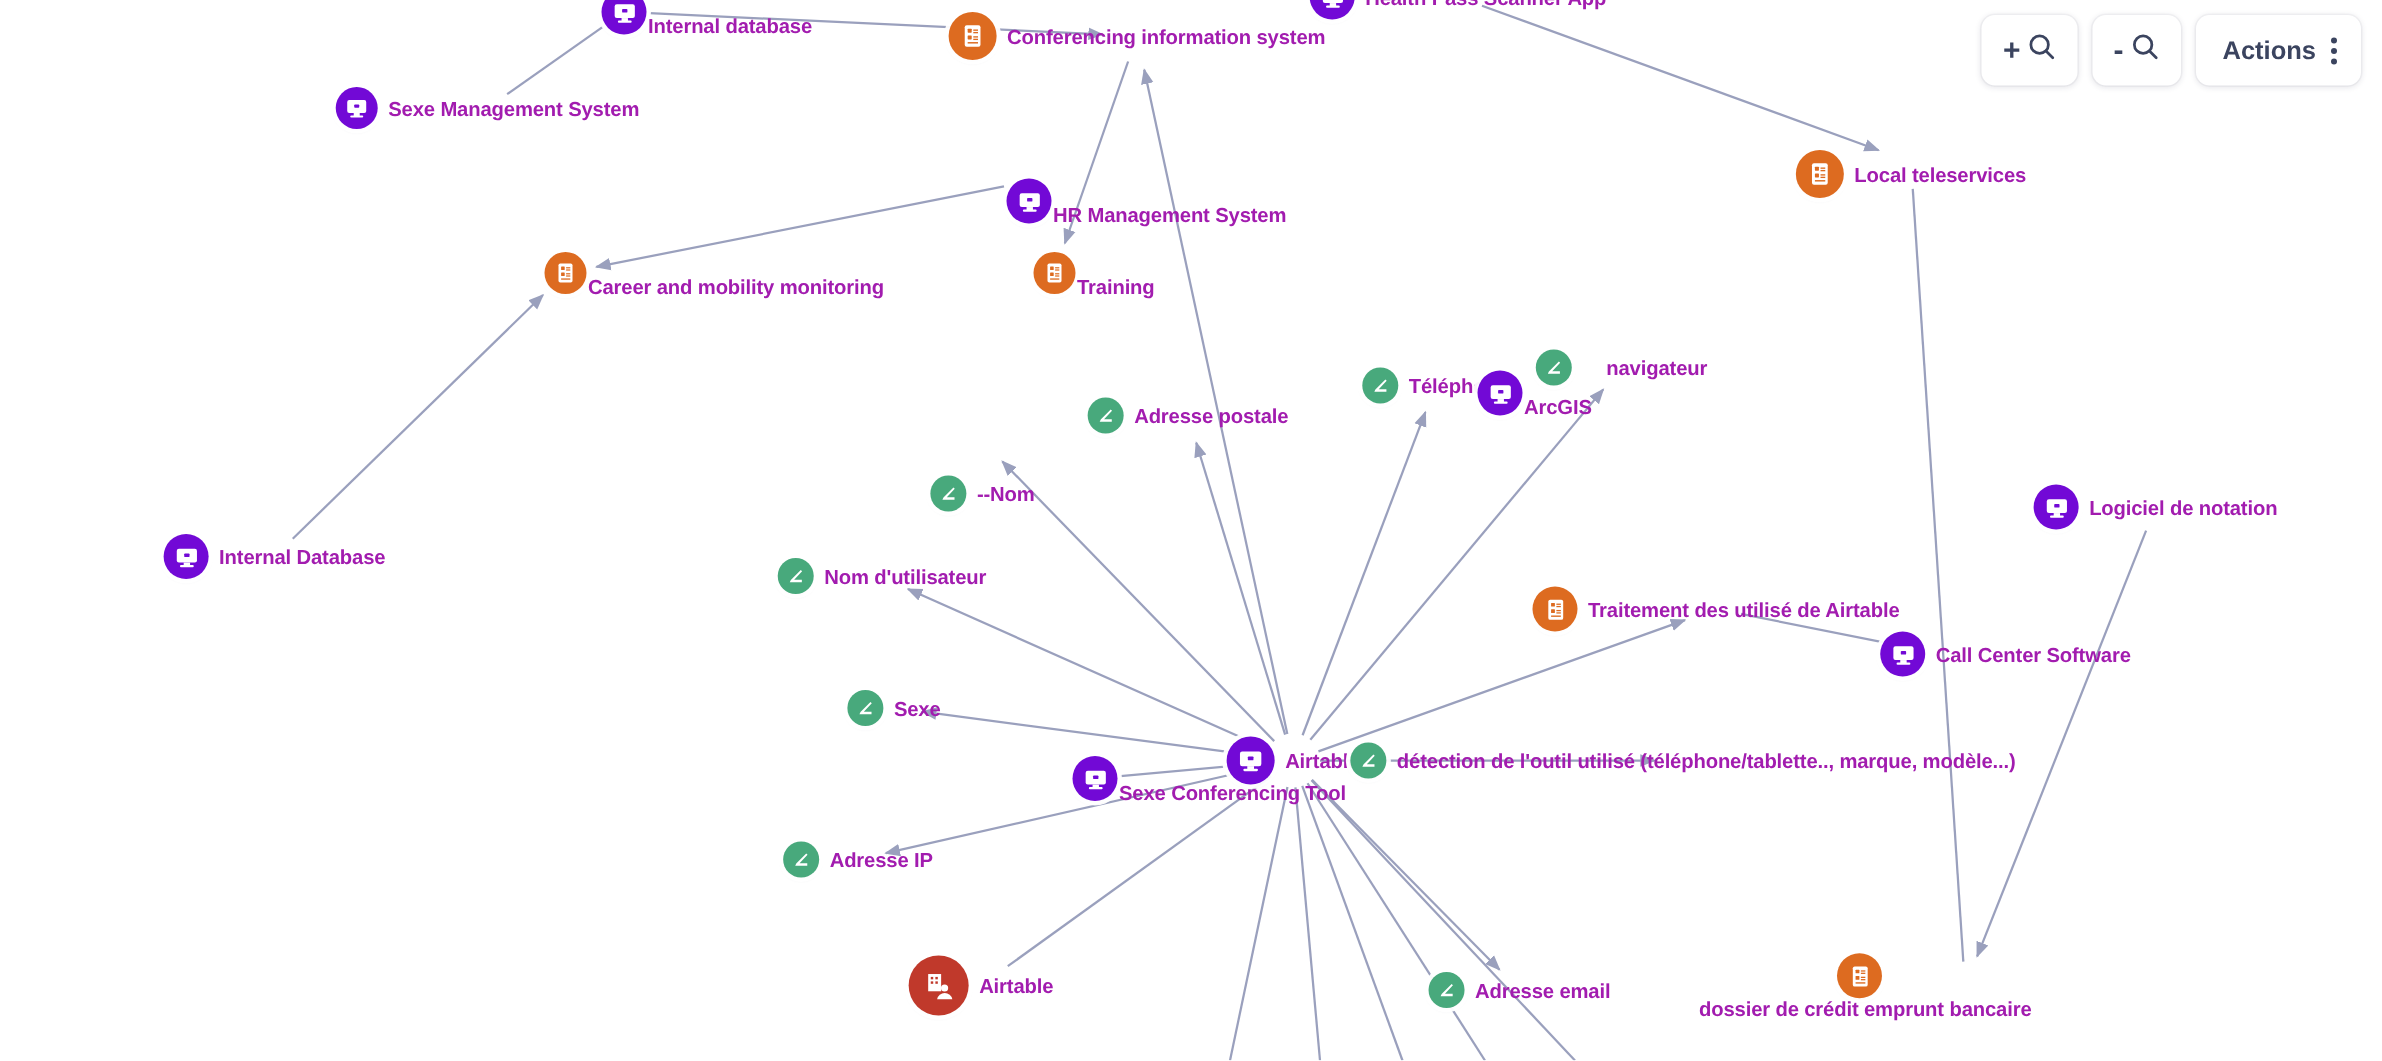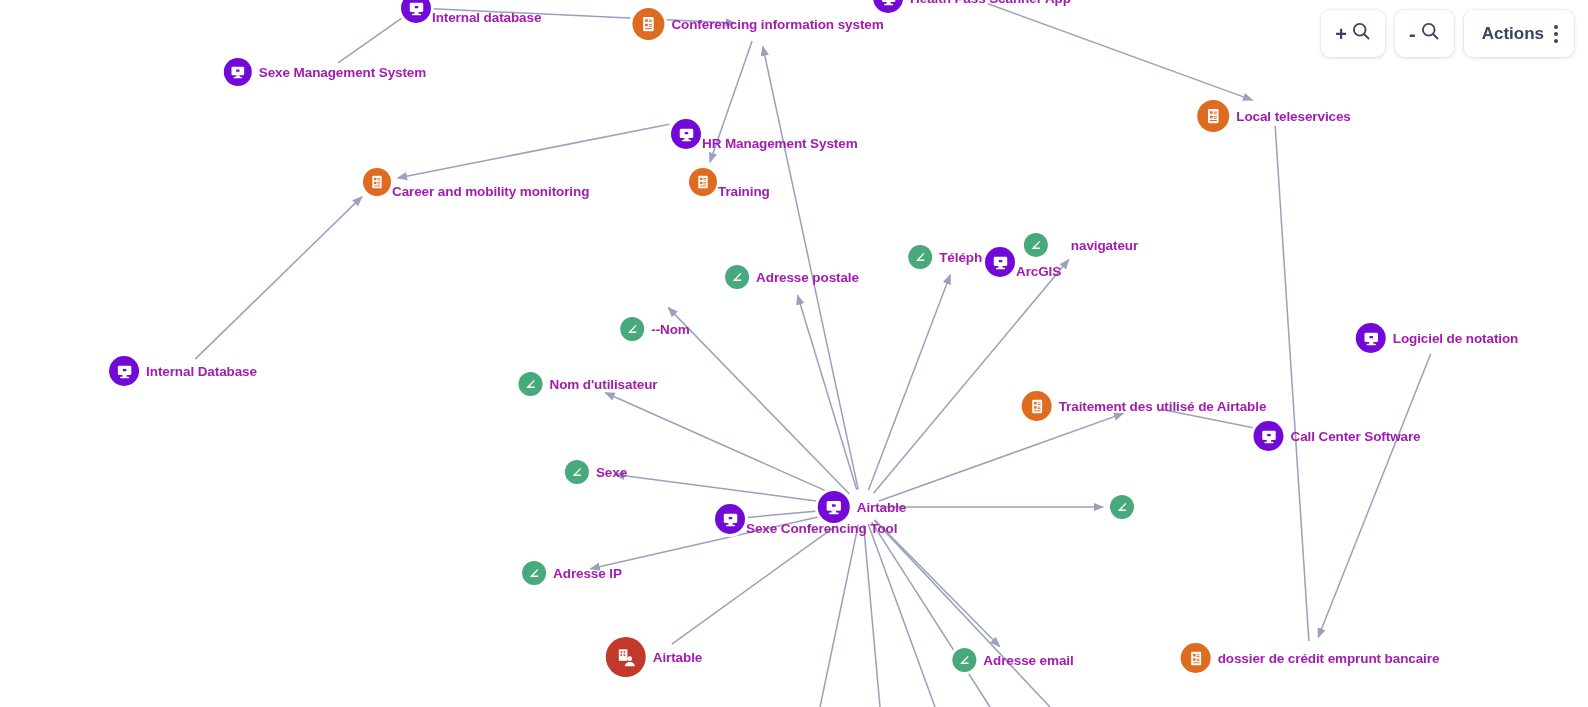--- a/index.html
+++ b/index.html
@@ -379,20 +379,21 @@
           </svg>
         </div>
         <span class="node-label">Airtable</span>
       </div>
       <div class="node lbl-right" style="left: 1122px; top: 507px;">
         <div class="node-circle" style="width: 24px; height: 24px; background: rgb(72, 169, 124);">
           <svg width="14" height="14" viewBox="0 0 24 24">
             <path d="M17.8 5.0 L6.4 16.6 L5.2 19.0 L19.0 19.0 L19.0 16.4 L10.2 16.4 L19.3 6.6 Z" fill="#ffffff"></path>
           </svg>
         </div>
+        <span class="node-label">détection de l'outil utilisé (téléphone/tablette.., marque, modèle...)</span>
       </div>
       <div class="node lbl-below" style="left: 730px; top: 519px;">
         <div class="node-circle" style="width: 30px; height: 30px; background: rgb(114, 9, 214);">
           <svg width="17" height="17" viewBox="0 0 24 24">
             <rect x="2.5" y="4" width="19" height="13" rx="2" fill="#ffffff"></rect>
             <rect x="9.5" y="8.4" width="5" height="3.4" rx="0.8" fill="#7209d6"></rect>
             <rect x="9" y="17" width="6" height="3" fill="#ffffff"></rect>
             <rect x="5.5" y="19.4" width="13" height="2.1" rx="1" fill="#ffffff"></rect>
           </svg>
         </div>
@@ -407,21 +408,21 @@
         <span class="node-label">Adresse IP</span>
       </div>
       <div class="node lbl-right" style="left: 1013px; top: 660px;">
         <div class="node-circle" style="width: 24px; height: 24px; background: rgb(72, 169, 124);">
           <svg width="14" height="14" viewBox="0 0 24 24">
             <path d="M17.8 5.0 L6.4 16.6 L5.2 19.0 L19.0 19.0 L19.0 16.4 L10.2 16.4 L19.3 6.6 Z" fill="#ffffff"></path>
           </svg>
         </div>
         <span class="node-label">Adresse email</span>
       </div>
-      <div class="node lbl-right" style="left: 1310px; top: 658px;">
+      <div class="node lbl-right" style="left: 1240px; top: 658px; flex-direction: column;">
         <div class="node-circle" style="width: 30px; height: 30px; background: rgb(221, 107, 32);">
           <svg width="17" height="17" viewBox="0 0 24 24">
             <rect x="5" y="2.5" width="14" height="19" rx="1.8" fill="#ffffff"></rect>
             <rect x="7.6" y="5.6" width="3.6" height="3.4" rx="0.5" fill="#dd6b20"></rect>
             <rect x="12.6" y="6.2" width="4.2" height="1.2" fill="#dd6b20"></rect>
             <rect x="12.6" y="8.4" width="4.2" height="1.2" fill="#dd6b20"></rect>
             <rect x="7.6" y="11.6" width="3.6" height="3.4" rx="0.5" fill="#dd6b20"></rect>
             <rect x="12.6" y="12.2" width="4.2" height="1.2" fill="#dd6b20"></rect>
             <rect x="12.6" y="14.4" width="4.2" height="1.2" fill="#dd6b20"></rect>
             <rect x="7.6" y="17.4" width="9.2" height="1.3" fill="#dd6b20"></rect>

